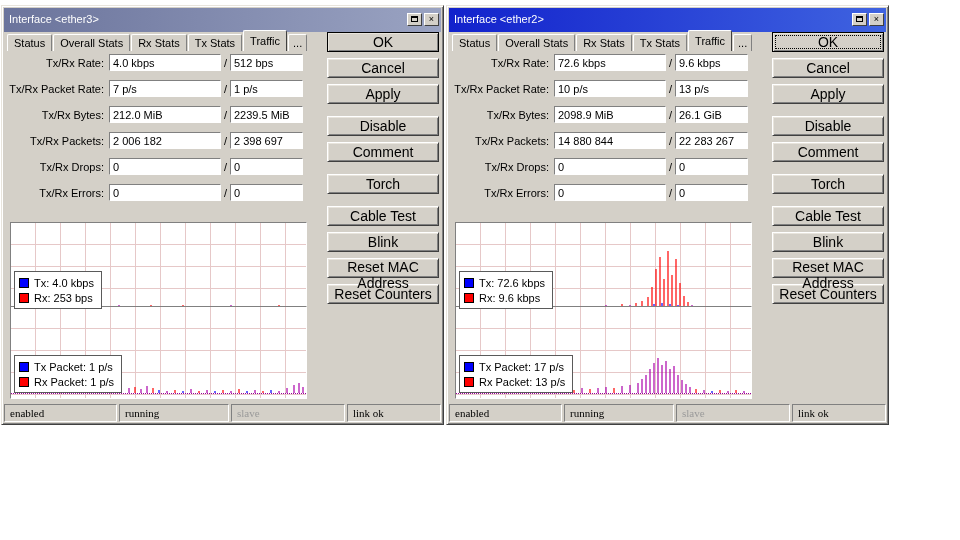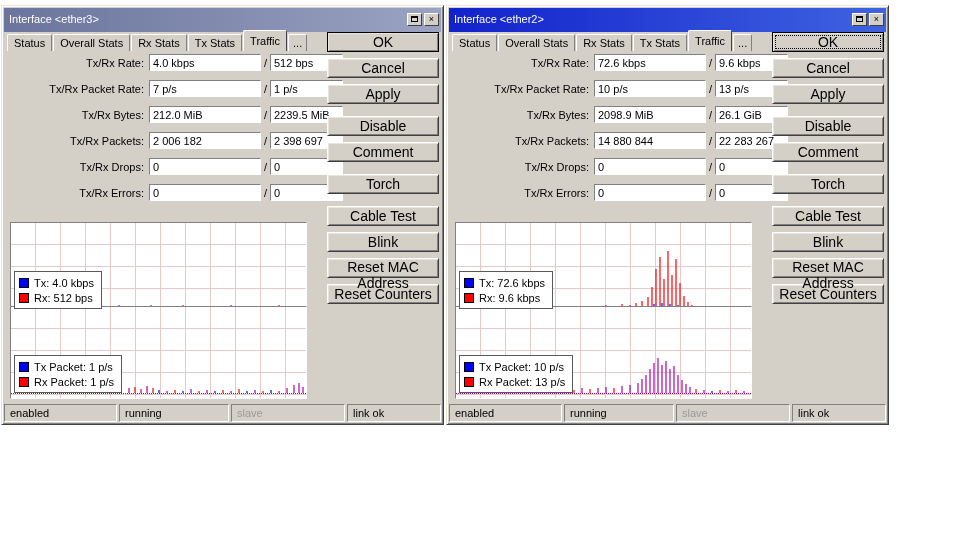--- a/index.html
+++ b/index.html
@@ -24,21 +24,21 @@
 
   .tabs { position:absolute; top:24px; left:5px; height:21px; display:flex; align-items:flex-end; }
   .tab { height:17px; padding:2px 6px 0; background:#d4d0c8; border:1px solid;
     border-color:#fff #808080 #808080 #fff; border-bottom:none; margin-right:1px;
     border-radius:2px 2px 0 0; white-space:nowrap; }
   .tab.active { height:21px; padding-top:4px; border-color:#fff #404040 #404040 #fff; position:relative; z-index:2; }
   .tab.more { padding-left:4px; padding-right:4px; }
 
   .form { position:absolute; top:48px; left:4px; }
   .frow { display:flex; align-items:center; height:17px; margin-bottom:9px; }
-  .flabel { width:103px; text-align:right; padding-right:5px; white-space:nowrap;margin-left:40px; }
+  .flabel { width:103px; text-align:right; padding-right:5px; white-space:nowrap; }
   .fin { height:17px; border:1px solid; border-color:#808080 #fff #fff #808080;
     background:#fff; font-family:inherit; font-size:11px; padding:0 3px; }
   .fin.tx { width:112px; } .fin.rx { width:73px; }
   .fsep { width:9px; text-align:center; }
 
   .btncol { position:absolute; top:26px; left:325px; width:112px; }
   .btn { display:block; width:112px; height:20px; margin-bottom:6px; background:#d4d0c8;
     border:1px solid; border-color:#fff #404040 #404040 #fff;
     box-shadow: inset 1px 1px 0 #e8e4dc, inset -1px -1px 0 #808080;
     font-family:inherit; font-size:14px; color:#000; text-align:center; cursor:default; }
@@ -56,21 +56,21 @@
   .baseline { position:absolute; left:0; right:0; bottom:4px; border-top:1px dotted #990099; }
 
   .legend { position:absolute; left:3px; bottom:5px; background:#fff;
     border:1px solid #5a5a5a; padding:3px 7px 3px 4px; z-index:3; }
   .lrow { display:flex; align-items:center; height:15px; white-space:nowrap; }
   .swatch { width:10px; height:10px; border:1px solid #000; margin-right:5px; flex:0 0 auto; }
   .swatch.txc { background:#0000ff; } .swatch.rxc { background:#ff0000; }
 
   .statusbar { position:absolute; left:2px; right:2px; bottom:2px; height:18px; display:flex; background:#d4d0c8; }
   .scell { height:18px; border:1px solid; border-color:#808080 #fff #fff #808080;
-    padding:2px 5px 1px; margin-right:2px; overflow:hidden; white-space:nowrap; }
+    padding:2px 5px 1px; margin-right:2px; overflow:hidden; white-space:nowrap;font-family:Liberation Serif, serif; }
   .scell.s0 { width:113px; } .scell.s1 { width:110px; }
   .scell.s2 { width:114px; color:#9a9a9a; } .scell.s3 { flex:1; margin-right:0; }
 </style>
 </head>
 <body>
 
 <div id="screen">
 
   <div class="window" id="win0">
     <div class="titlebar inactive">
@@ -189,21 +189,21 @@
           <line x1="291" x2="291" y1="86" y2="84" stroke="#0000ff" stroke-width="1.2"></line>
         </svg>
       <div class="baseline"></div>
       <div class="legend">
         <div class="lrow">
             <span class="swatch txc"></span>
             <span>Tx:  4.0 kbps</span>
           </div>
         <div class="lrow">
             <span class="swatch rxc"></span>
-            <span>Rx:  512 bps</span>
+            <span>Rx:  253 bps</span>
           </div>
       </div>
     </div>
 
     <div class="graph packet">
       <svg class="spikes" viewBox="0 0 295 91" preserveAspectRatio="none">
           <line x1="5" x2="5" y1="86" y2="84" stroke="#aa00aa" stroke-width="1.2"></line>
           <line x1="12" x2="12" y1="86" y2="85" stroke="#ff0000" stroke-width="1.2"></line>
           <line x1="19" x2="19" y1="86" y2="84" stroke="#0000ff" stroke-width="1.2"></line>
           <line x1="26" x2="26" y1="86" y2="83" stroke="#aa00aa" stroke-width="1.2"></line>
@@ -444,21 +444,21 @@
           <line x1="256" x2="256" y1="86" y2="84" stroke="#0000ff" stroke-width="1.2"></line>
           <line x1="264" x2="264" y1="86" y2="83" stroke="#ff0000" stroke-width="1.2"></line>
           <line x1="272" x2="272" y1="86" y2="84" stroke="#aa00aa" stroke-width="1.2"></line>
           <line x1="280" x2="280" y1="86" y2="83" stroke="#ff0000" stroke-width="1.2"></line>
           <line x1="288" x2="288" y1="86" y2="84" stroke="#aa00aa" stroke-width="1.2"></line>
         </svg>
       <div class="baseline"></div>
       <div class="legend">
         <div class="lrow">
             <span class="swatch txc"></span>
-            <span>Tx Packet:  10 p/s</span>
+            <span>Tx Packet:  17 p/s</span>
           </div>
         <div class="lrow">
             <span class="swatch rxc"></span>
             <span>Rx Packet:  13 p/s</span>
           </div>
       </div>
     </div>
 
     <div class="statusbar">
       <span class="scell s0">enabled</span>

